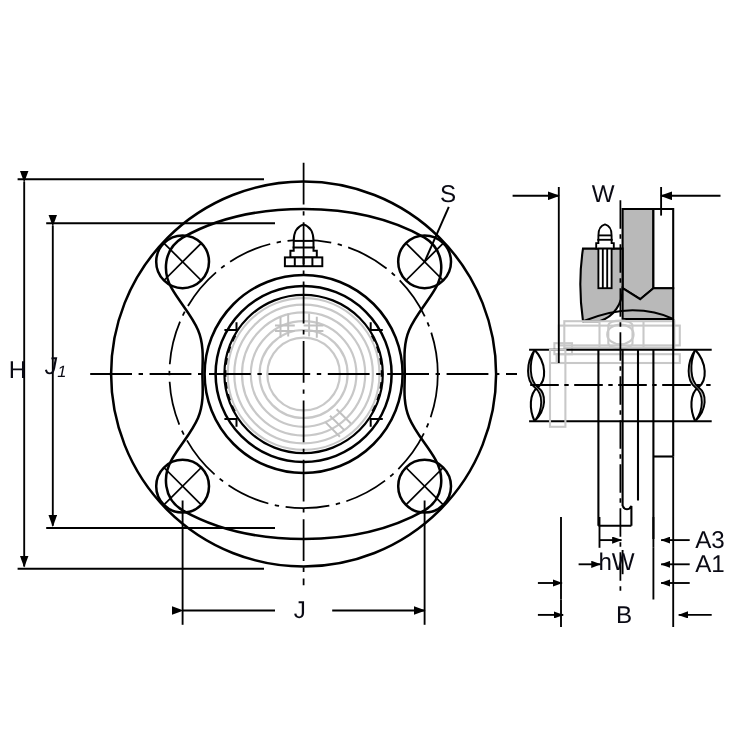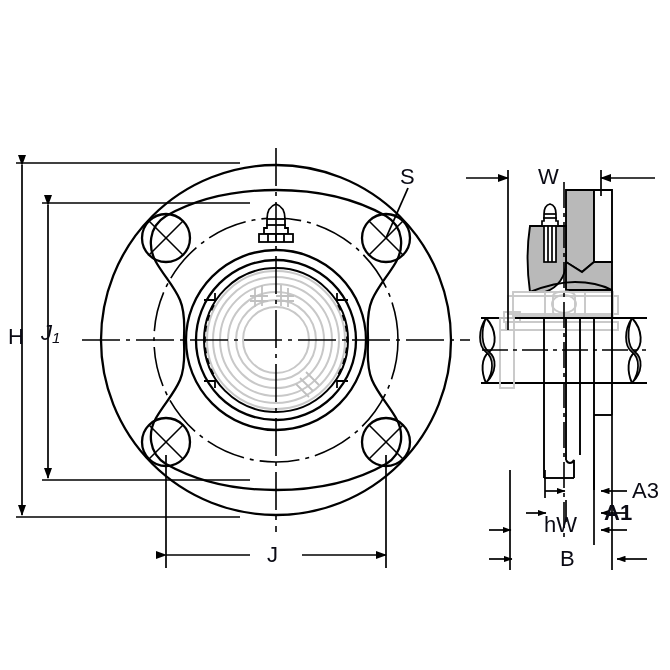--- a/index.html
+++ b/index.html
@@ -269,19 +269,19 @@
   <div class="dimlabel" style="left:41px;top:322px;font-style:italic;"><span>J</span><span class="sub">1</span></div>
 
   <div class="dimlabel" style="left:267px;top:544px;">J</div>
 
   <div class="dimlabel" style="left:400px;top:166px;">S</div>
 
   <div class="dimlabel" style="left:538px;top:166px;">W</div>
 
   <div class="dimlabel" style="left:632px;top:480px;">A3</div>
 
-  <div class="dimlabel" style="left:604px;top:502px;font-weight:bold;">A1</div>
-
-  <div class="dimlabel" style="left:544px;top:514px;">hW</div>
+  <div class="dimlabel" style="left:632px;top:502px;">A1</div>
+
+  <div class="dimlabel" style="left:544px;top:500px;">hW</div>
 
   <div class="dimlabel" style="left:560px;top:548px;">B</div>
 
 </div>
 
 </body></html>

